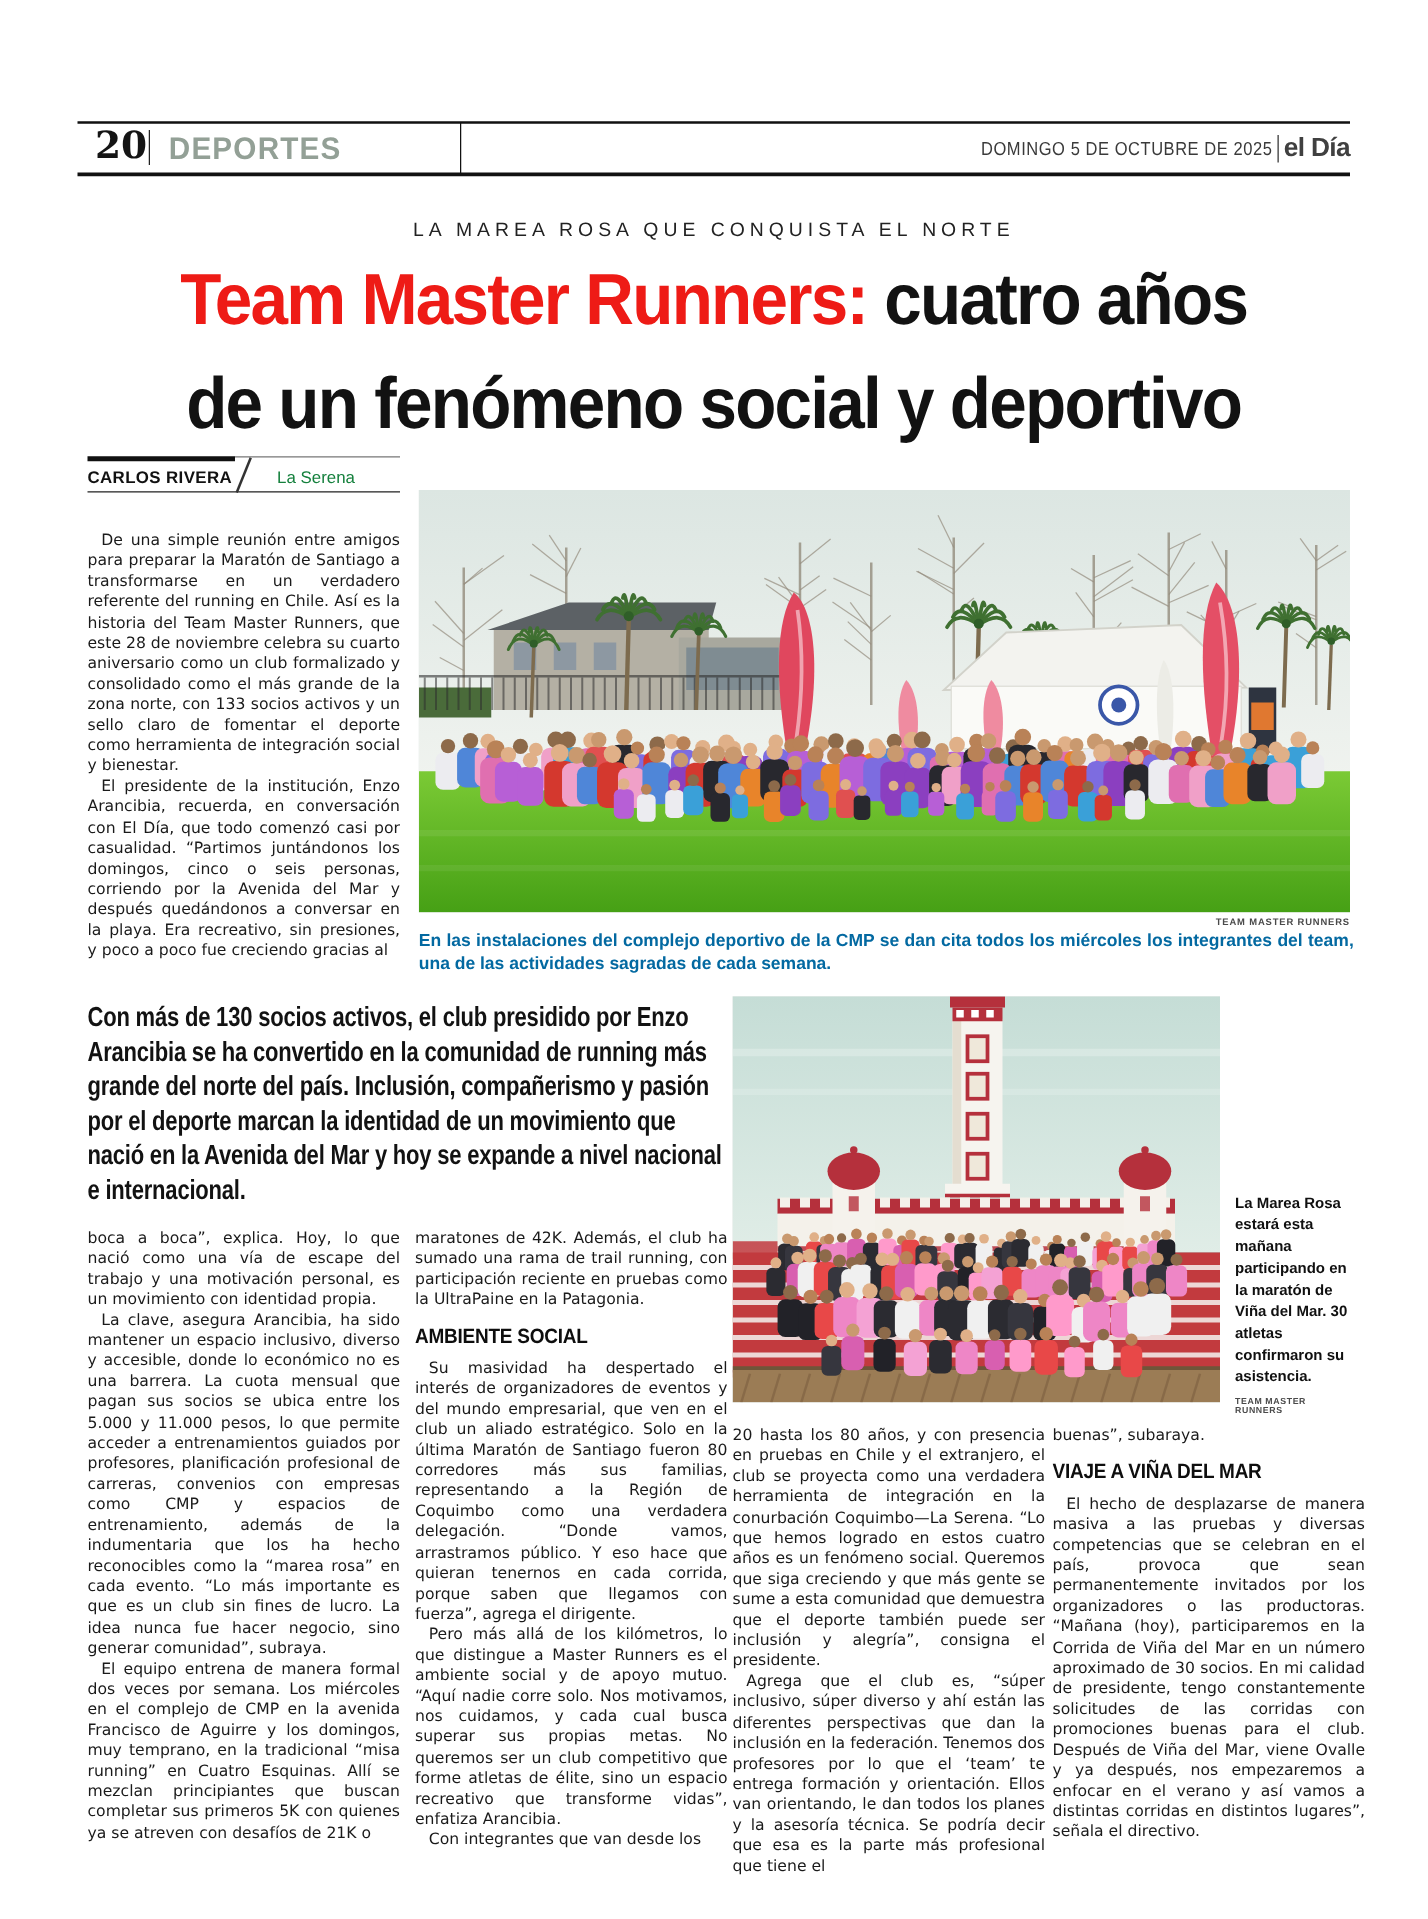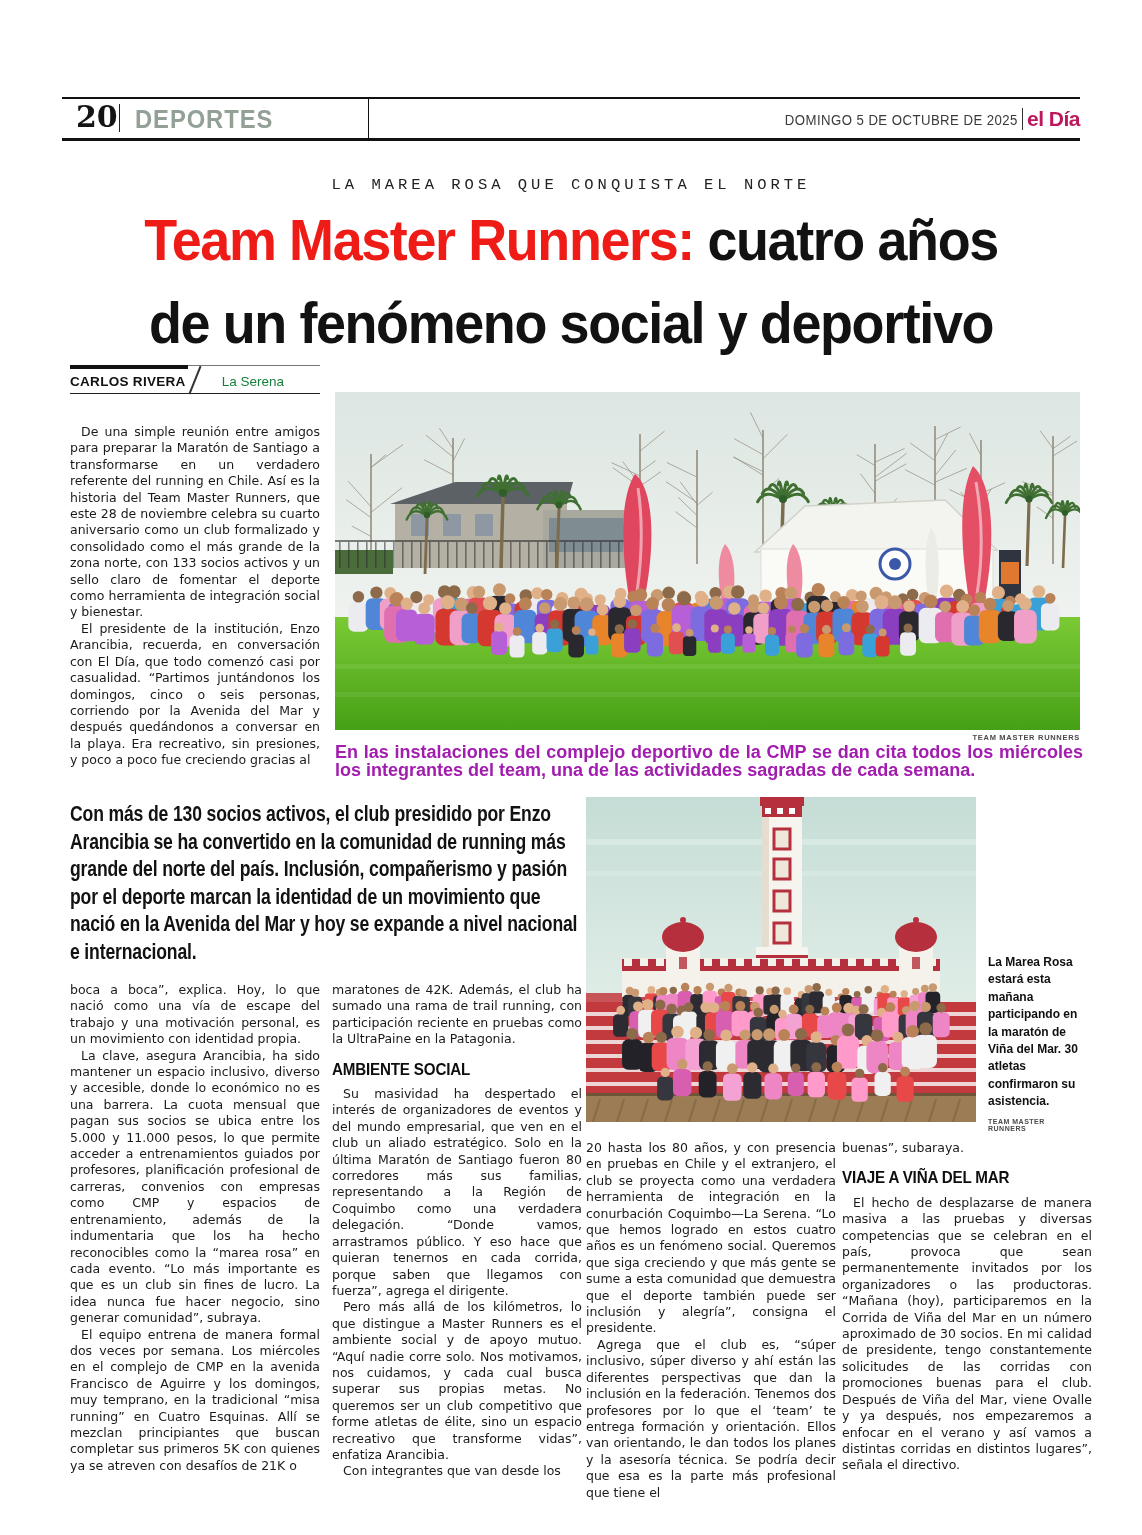--- a/index.html
+++ b/index.html
@@ -7,23 +7,23 @@
   .page{position:relative;width:1142px;height:1535px;background:#fff;margin:12px auto;overflow:hidden;
         font-family:"Liberation Sans",sans-serif;color:#111;}
   .abs{position:absolute;}
   
   .rule{background:#111;}
   .pageno{font-family:"DejaVu Serif",serif;font-size:30px;font-weight:600;color:#141414;line-height:1;}
   .section{font-size:25px;font-weight:bold;color:#93a096;letter-spacing:1px;transform:scaleX(.95);transform-origin:left center;}
   .hdr-right{display:flex;align-items:center;gap:4px;}
   .hdr-date{font-size:15px;color:#3a3a3a;letter-spacing:.5px;transform:scaleX(.88);transform-origin:right center;white-space:nowrap;}
   .hdr-sep{width:1px;height:22px;background:#333;}
-  .masthead{font-size:21px;font-weight:bold;color:#be185d;letter-spacing:-.5px;}
+  .masthead{font-size:21px;font-weight:bold;color:#404040;letter-spacing:-.5px;}
   
-  .kicker{font-size:15.5px;letter-spacing:4px;color:#222;text-align:center;font-weight:500;font-family:Liberation Mono, monospace;}
+  .kicker{font-size:15.5px;letter-spacing:4px;color:#222;text-align:center;font-weight:500;}
   .headline{text-align:center;font-weight:bold;font-size:58px;line-height:83px;letter-spacing:-1.5px;
             transform:scaleX(.93);transform-origin:center top;white-space:nowrap;}
   .hl-red{color:#ee1b16;}
   .hl-black{color:#121212;}
   
   .byline{width:250px;}
   .by-top{display:flex;}
   .by-bar{width:118px;height:4px;background:#111;}
   .by-thin{flex:1;height:1px;background:#777;margin-top:0;}
   .by-row{display:flex;align-items:center;height:24px;border-bottom:1.5px solid #222;position:relative;}
@@ -31,21 +31,21 @@
   .by-slash{position:absolute;left:124px;top:-4px;width:1.5px;height:30px;background:#333;transform:rotate(22deg);}
   .by-loc{font-size:13.5px;color:#15803d;margin-left:36px;}
   
   .body-text{font-family:"DejaVu Sans",sans-serif;font-size:12.5px;line-height:16.4px;text-align:justify;color:#1a1a1a;overflow:hidden;}
   .body-text p{margin:0;text-indent:11px;}
   .body-text p.noindent{text-indent:0;}
   .subhead{font-size:16.5px;font-weight:bold;letter-spacing:-.2px;color:#0e0e0e;margin:13px 0 9px;text-indent:0 !important;
            font-family:"Liberation Sans",sans-serif;transform:scaleX(.92);transform-origin:left center;}
   
   .credit{font-size:7.5px;letter-spacing:.7px;color:#4a4a4a;text-align:right;font-weight:bold;}
-  .caption{font-size:18px;line-height:18px;font-weight:bold;text-align:justify;color:#a21caf;overflow:hidden;}
+  .caption{font-size:14px;line-height:18px;font-weight:bold;text-align:justify;color:#0369a1;overflow:hidden;}
   .sidecap{font-size:12px;line-height:17.4px;font-weight:bold;color:#101010;}
   .sidecap-credit{font-size:7px;letter-spacing:.5px;color:#4a4a4a;font-weight:bold;margin-top:7px;}
   
   .deck-inner{width:635px;transform:scaleX(.8);transform-origin:left top;font-weight:bold;font-size:22px;
               line-height:27.5px;letter-spacing:-.2px;color:#121212;}
   .photo{overflow:hidden;background:#dfe8e4;}
 </style>
 </head>
 <body>
 

